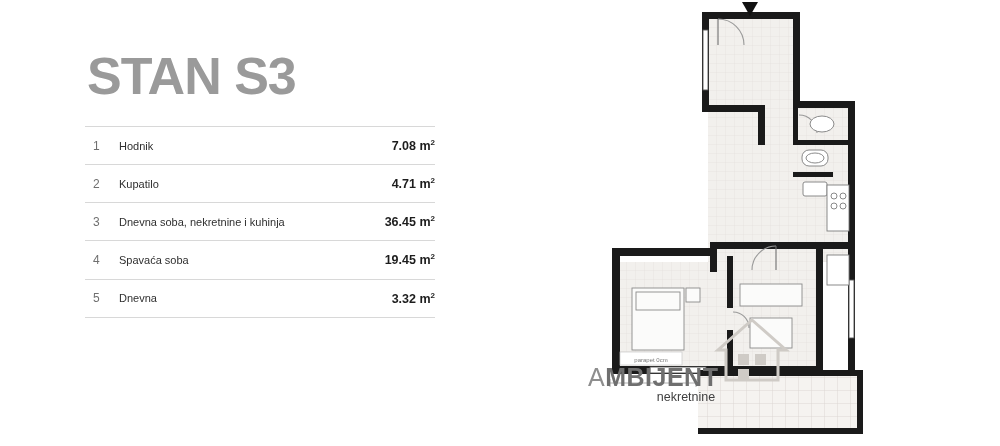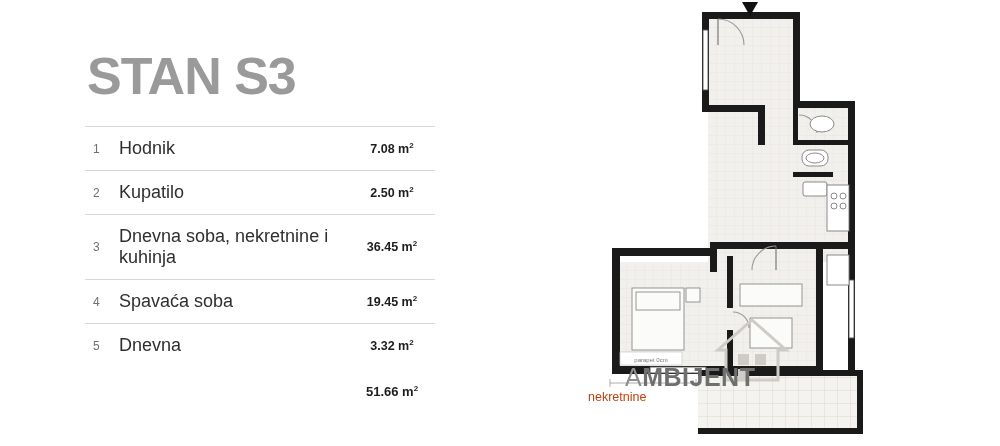--- a/index.html
+++ b/index.html
@@ -53,25 +53,25 @@
     vertical-align: middle;
   }
   td.idx {
     width: 34px;
     color: #6f6f6f;
     font-size: 12px;
     padding-left: 8px;
   }
   td.name {
     color: #2f2f2f;
-    font-size: 18px;
+    font-size: 11px;
   }
   td.area {
     width: 96px;
-    text-align: center;
+    text-align: right;
     font-weight: bold;
     font-size: 12.5px;
     color: #1d1d1d;
     padding-left: 10px;
   }
   tr.total-row td {
     padding-top: 17px;
     padding-bottom: 4px;
     border: none;
   }
@@ -105,27 +105,26 @@
     left: 0;
     bottom: 20px;
     width: 200px;
     text-align: left;
   }
   .logo-main {
     font-size: 25px;
     color: #8e8e8e;
     letter-spacing: 0.5px;
     font-family: "Liberation Sans", sans-serif;
-    margin-left: 37px;
   }
   .logo-main b { color: #6f6f6f; font-weight: bold; }
   .logo-sub {
     font-size: 12.5px;
-    color: #c2410c;
-    text-align: left;
+    color: #404040;
+    text-align: center;
     margin-top: -2px;
     padding-right: 4px;
   }
   .logo-house {
     position: absolute;
     right: 6px;
     top: 0px;
   }
 </style>
 </head>
@@ -140,41 +139,36 @@
     <table class="room-table">
       <tbody>
         <tr class="room-row">
           <td class="idx">1</td>
           <td class="name">Hodnik</td>
           <td class="area"><span>7.08 m</span><span class="sup">2</span></td>
         </tr>
         <tr class="room-row">
           <td class="idx">2</td>
           <td class="name">Kupatilo</td>
-          <td class="area"><span>2.50 m</span><span class="sup">2</span></td>
+          <td class="area"><span>4.71 m</span><span class="sup">2</span></td>
         </tr>
         <tr class="room-row">
           <td class="idx">3</td>
           <td class="name">Dnevna soba, nekretnine i kuhinja</td>
           <td class="area"><span>36.45 m</span><span class="sup">2</span></td>
         </tr>
         <tr class="room-row">
           <td class="idx">4</td>
           <td class="name">Spavaća soba</td>
           <td class="area"><span>19.45 m</span><span class="sup">2</span></td>
         </tr>
         <tr class="room-row">
           <td class="idx">5</td>
           <td class="name">Dnevna</td>
           <td class="area"><span>3.32 m</span><span class="sup">2</span></td>
-        </tr>
-        <tr class="total-row">
-          <td class="idx"></td>
-          <td class="name"></td>
-          <td class="area"><span>51.66 m</span><span class="sup">2</span></td>
         </tr>
       </tbody>
     </table>
   </div>
 
   <div class="plan">
     <svg width="330" height="446" viewBox="0 0 330 446" xmlns="http://www.w3.org/2000/svg">
       <defs>
         <pattern id="tile" width="9" height="9" patternUnits="userSpaceOnUse">
           <rect width="9" height="9" fill="#f2f0ed"></rect>

